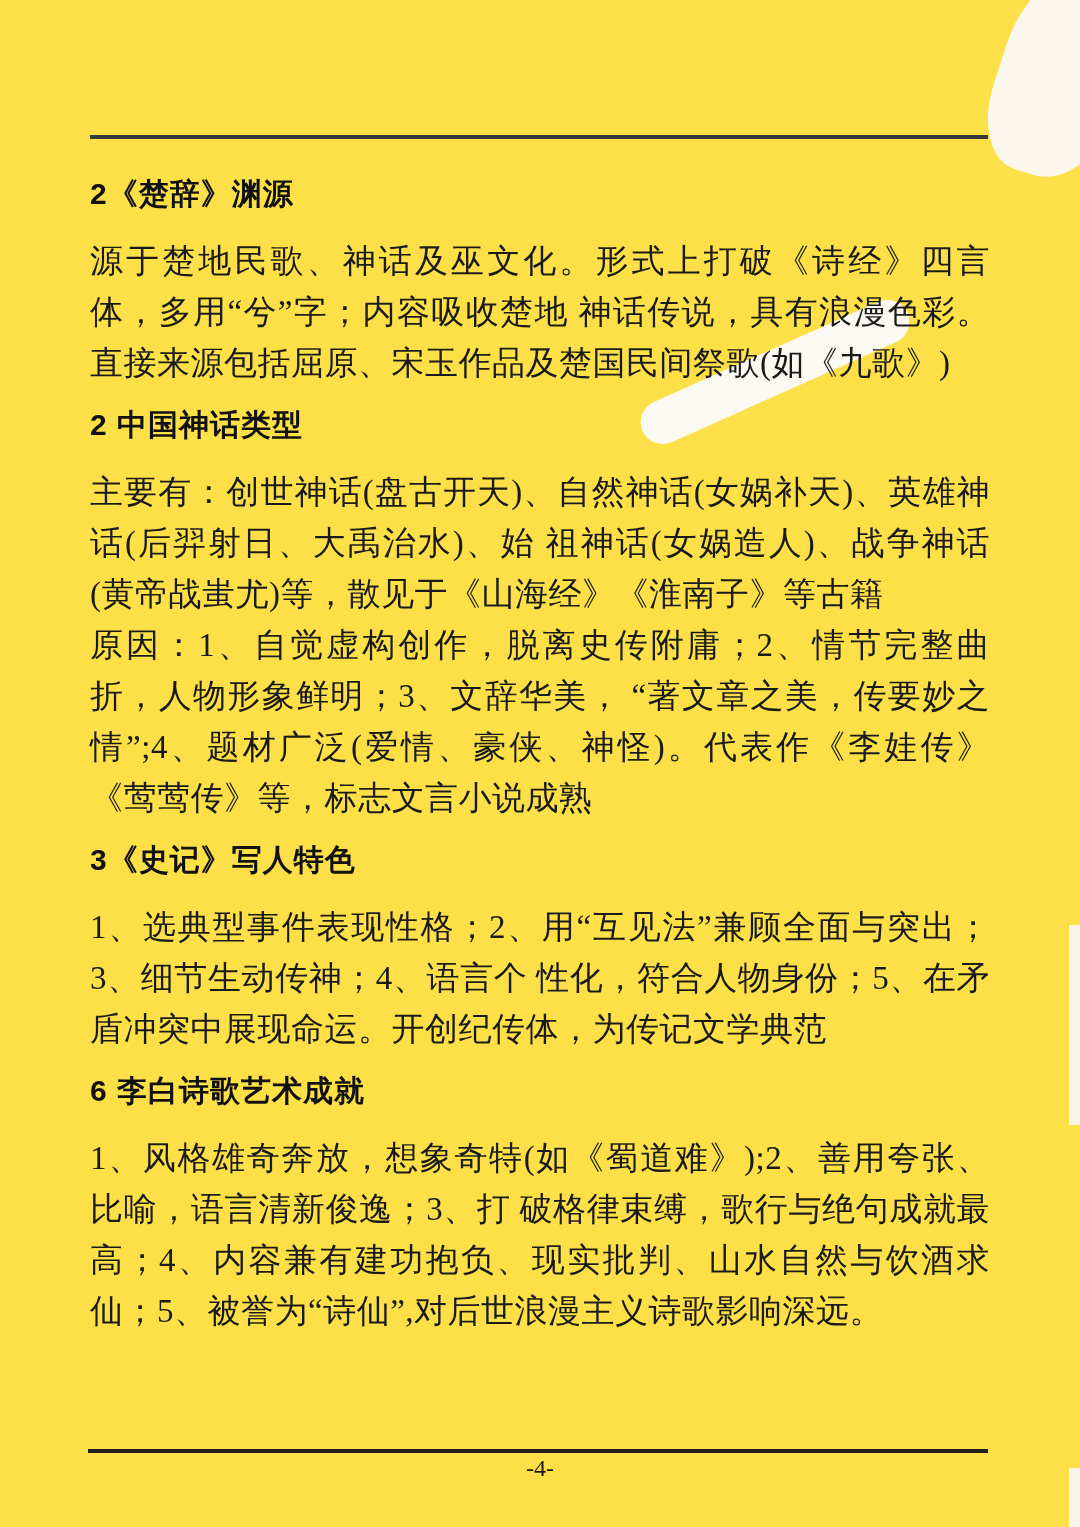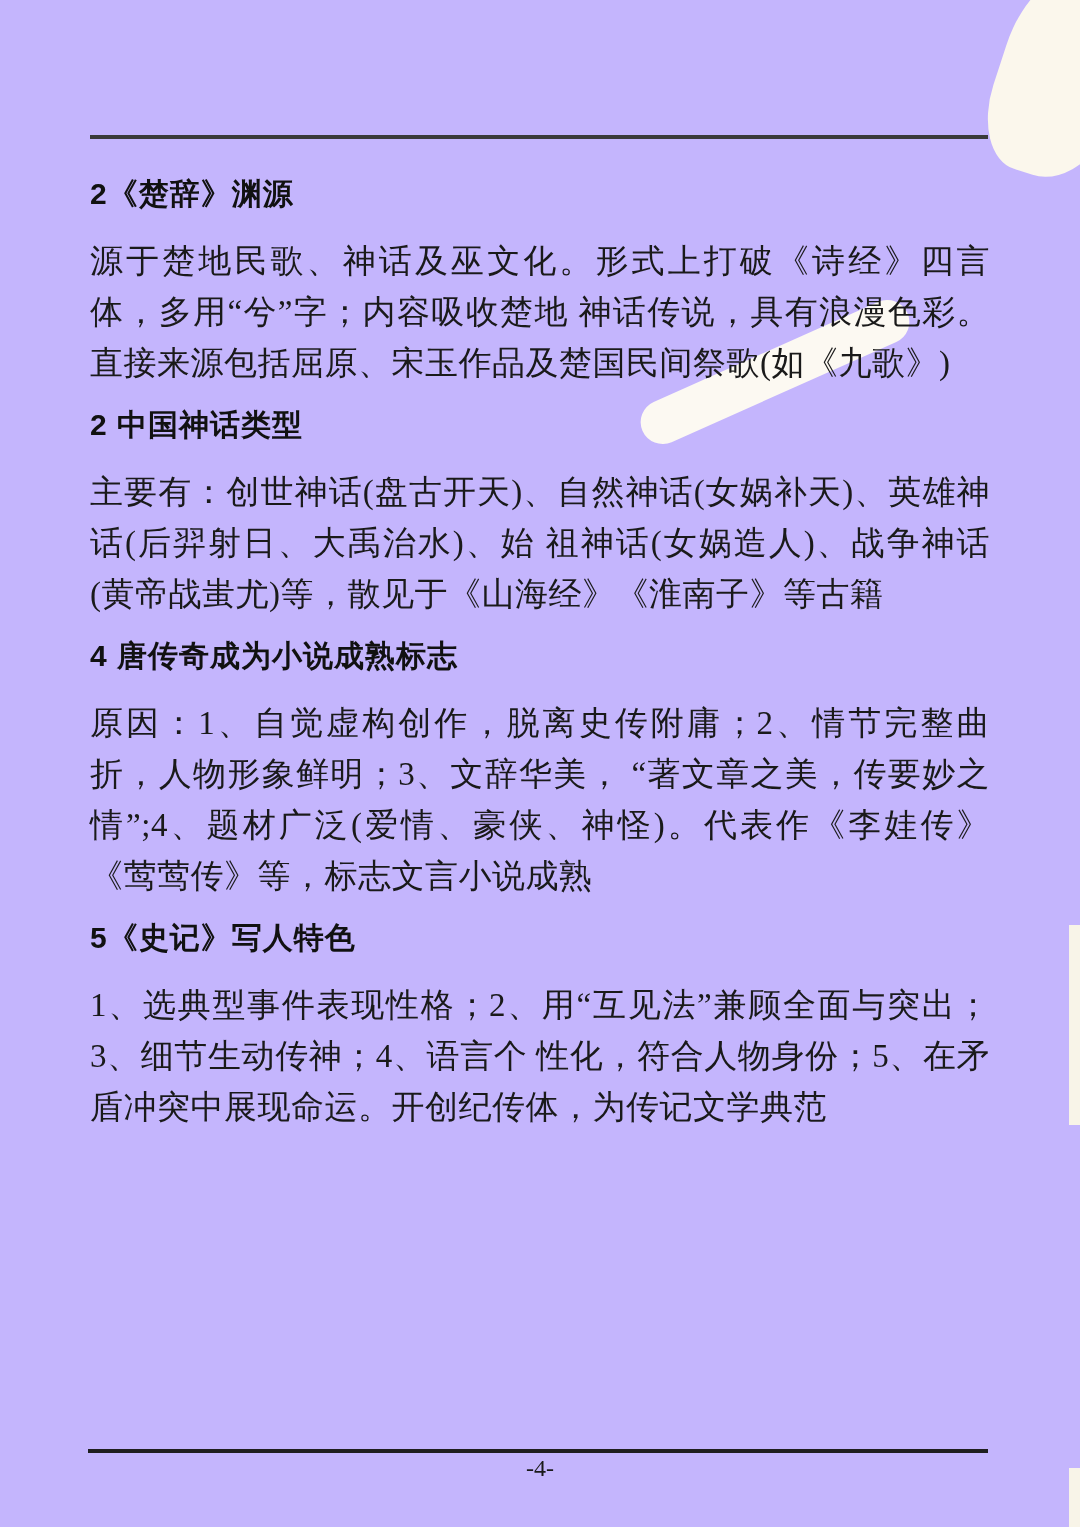--- a/index.html
+++ b/index.html
@@ -5,21 +5,21 @@
   html, body {
     margin: 0;
     padding: 0;
     background: #e8e8e8;
   }
   .page {
     position: relative;
     width: 1080px;
     height: 1527px;
     margin: 0 auto;
-    background: #c4b5fd;
+    background: #fde047;
     overflow: hidden;
     font-family: "Liberation Serif", "DejaVu Serif", serif;
     color: #1a1a1a;
   }
   
   .wm {
     position: absolute;
     pointer-events: none;
   }
   .wm1 {
@@ -107,29 +107,32 @@
       <h2>2《楚辞》渊源</h2>
       <p>源于楚地民歌、神话及巫文化。形式上打破《诗经》四言体，多用“兮”字；内容吸收楚地 神话传说，具有浪漫色彩。直接来源包括屈原、宋玉作品及楚国民间祭歌(如《九歌》)</p>
     </section>
 
     <section>
       <h2>2 中国神话类型</h2>
       <p>主要有：创世神话(盘古开天)、自然神话(女娲补天)、英雄神话(后羿射日、大禹治水)、始 祖神话(女娲造人)、战争神话(黄帝战蚩尤)等，散见于《山海经》《淮南子》等古籍</p>
     </section>
 
     <section>
-      <h2>4 唐传奇成为小说成熟标志</h2>
       <p>原因：1、自觉虚构创作，脱离史传附庸；2、情节完整曲折，人物形象鲜明；3、文辞华美， “著文章之美，传要妙之情”;4、题材广泛(爱情、豪侠、神怪)。代表作《李娃传》《莺莺传》等，标志文言小说成熟</p>
     </section>
 
     <section>
-      <h2>5《史记》写人特色</h2>
+      <h2>3《史记》写人特色</h2>
       <p>1、选典型事件表现性格；2、用“互见法”兼顾全面与突出；3、细节生动传神；4、语言个 性化，符合人物身份；5、在矛盾冲突中展现命运。开创纪传体，为传记文学典范</p>
     </section>
 
+    <section>
+      <h2>6 李白诗歌艺术成就</h2>
+      <p>1、风格雄奇奔放，想象奇特(如《蜀道难》);2、善用夸张、比喻，语言清新俊逸；3、打 破格律束缚，歌行与绝句成就最高；4、内容兼有建功抱负、现实批判、山水自然与饮酒求仙；5、被誉为“诗仙”,对后世浪漫主义诗歌影响深远。</p>
+    </section>
 
   </main>
 
   <div class="bottom-rule"></div>
 
   <div class="page-number">-4-</div>
 
 </div>
 
 </body></html>

